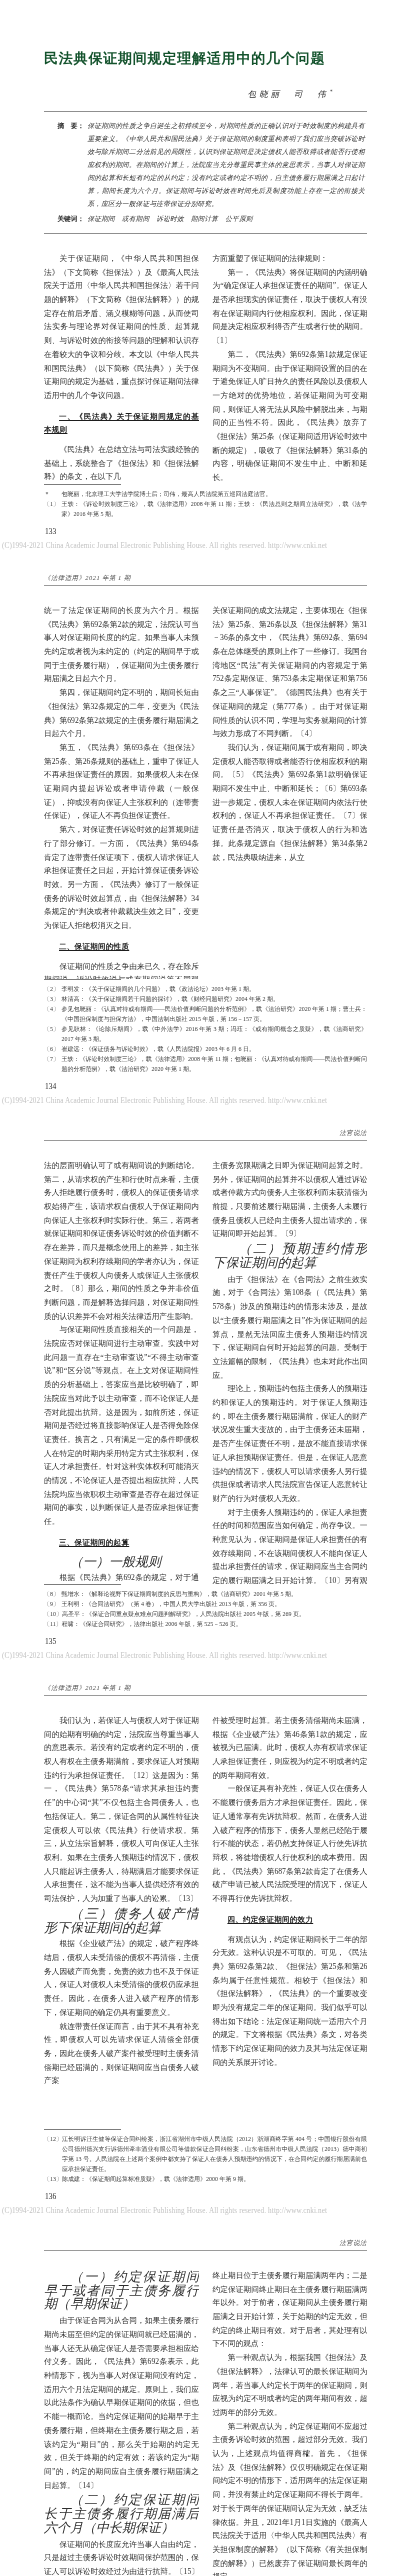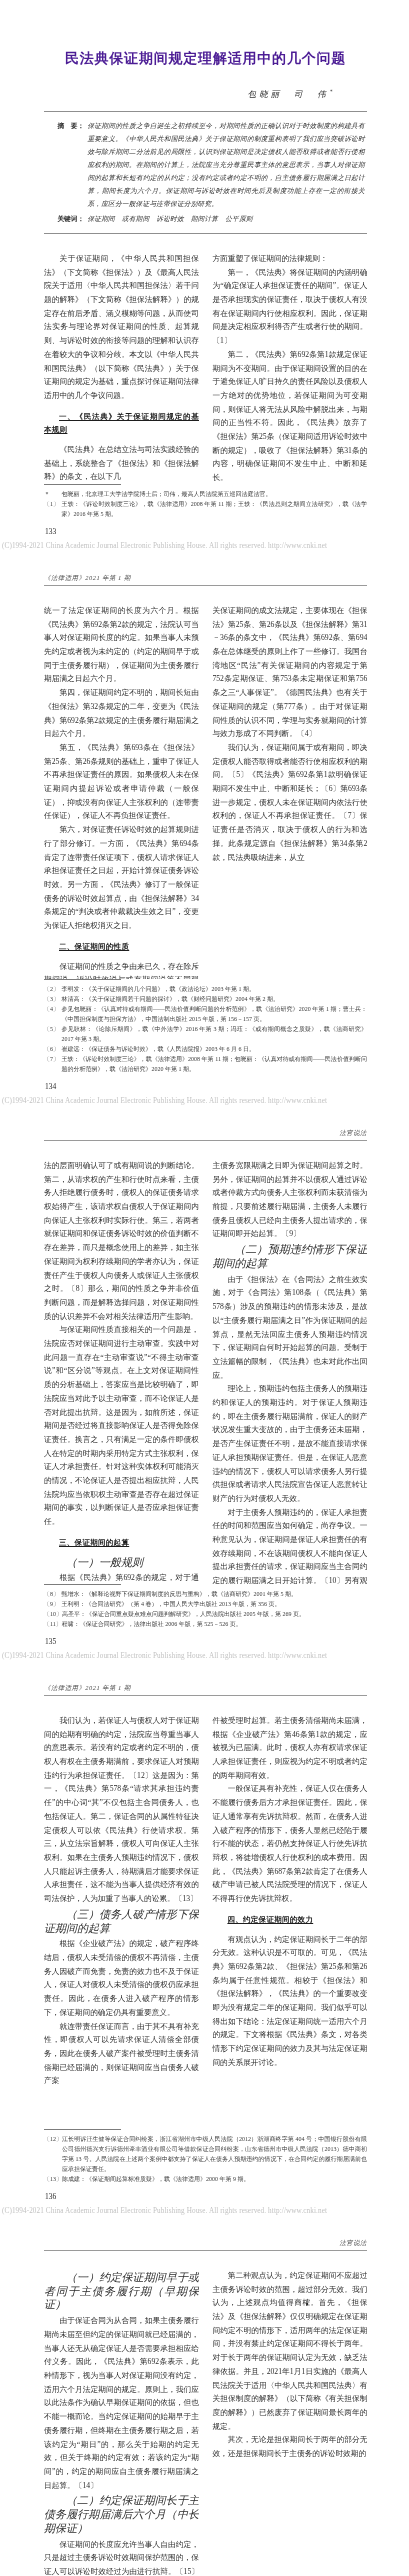--- a/index.html
+++ b/index.html
@@ -2,38 +2,38 @@
 <html style="font-size:8.2px"><head>
 <meta charset="utf-8">
 <style>
   html,body{margin:0;padding:0;background:#ffffff;}
   body{width:409px;font-family:"Liberation Serif","DejaVu Serif",serif;color:#2e2e2e;}
   .page{height:555px;box-sizing:border-box;padding:15.5px 42px 0 44px;overflow:hidden;display:flex;flex-direction:column;position:relative;background:#fff;}
   .pg-header{font-size:6.4px;color:#4a4a4a;font-style:italic;letter-spacing:0.5px;padding:3.1px 0 2.1px;}
   .pg-header.left{text-align:left;} .pg-header.right{text-align:right;}
   .hairline{border-top:0.5px solid #9a9a9a;margin-bottom:8.2px;}
   
-  .title{font-size:14px;font-weight:bold;text-align:center;letter-spacing:0.8px;margin:34px 0 20.6px;color:#4c1d95;}
+  .title{font-size:14px;font-weight:bold;text-align:left;letter-spacing:0.8px;margin:34px 0 20.6px;color:#14532d;}
   .authors{text-align:right;padding-right:33px;font-size:8.5px;font-style:italic;letter-spacing:3.1px;margin-bottom:10.3px;color:#333;}
   .authors sup{font-style:normal;font-size:5.2px;letter-spacing:0;}
   .rule{border-top:0.5px solid #8f8f8f;}
   .abs{display:flex;padding:7.2px 2.1px 1px 13.4px;font-size:6.7px;line-height:13px;}
   .abs .lab{flex:0 0 30px;font-family:"Liberation Sans","DejaVu Sans",sans-serif;font-weight:bold;font-style:normal;white-space:nowrap;}
   .abs .txt{flex:1;text-align:justify;font-style:italic;letter-spacing:0.2px;}
   .kw{display:flex;padding:1px 2.1px 7.2px 13.4px;font-size:6.7px;line-height:13px;}
   .kw .lab{flex:0 0 30px;font-family:"Liberation Sans","DejaVu Sans",sans-serif;font-weight:bold;white-space:nowrap;}
   .kw .txt{flex:1;font-style:italic;letter-spacing:0.2px;}
   .front-gap{height:9.3px;}
   
   .columns{display:flex;gap:13.4px;flex:1 1 auto;overflow:hidden;margin-top:10px;}
   .col{width:155px;flex:0 0 155px;text-align:justify;font-size:7.7px;line-height:13.7px;overflow:hidden;}
   .col p{margin:0;text-indent:2em;}
   .col p.noind{text-indent:0;}
   .col .h1{font-family:"Liberation Sans","DejaVu Sans",sans-serif;font-weight:bold;font-size:7.5px;letter-spacing:0.3px;margin:7.2px 0 6.2px;text-indent:2em;line-height:13.4px;color:#1e1e1e;text-decoration:underline;}
-  .col .h2{font-style:italic;margin:2.1px 0 2.1px;text-indent:2em;font-size:11px;}
+  .col .h2{font-style:italic;margin:2.1px 0 2.1px;text-indent:2em;font-size:13px;font-family:Liberation Mono, monospace;}
   
   .footer{margin-top:auto;}
   .fn-divider{width:77px;border-top:0.5px solid #7c7c7c;margin-bottom:4.1px;}
   .fn{display:flex;font-size:6px;line-height:10px;color:#3a3a3a;text-align:justify;}
   .fn .fl{flex:0 0 17.5px;}
   .fn .ft{flex:1;}
   .pagenum{font-size:7.5px;padding:7.2px 1px 3.1px;color:#2b2b2b;}
   .pagenum.right{text-align:left;} .pagenum.left{text-align:left;}
   .watermark{margin-left:-42px;color:#c2c2c2;font-size:7.2px;letter-spacing:0.1px;white-space:nowrap;padding:3.1px 0 5.2px;}
 </style>
@@ -205,19 +205,21 @@
       <div class="pg-header right">法官说法</div>
       <div class="hairline"></div>
       <div class="columns">
         <div class="col">
           <div class="h2">（一）约定保证期间早于或者同于主债务履行期（早期保证）</div>
           <p>由于保证合同为从合同，如果主债务履行期尚未届至但约定的保证期间就已经届满的，当事人还无从确定保证人是否需要承担相应给付义务。因此，《民法典》第692条表示，此种情形下，视为当事人对保证期间没有约定，适用六个月法定期间的规定。原则上，我们应以此法条作为确认早期保证期间的依据，但也不能一概而论。当约定保证期间的始期早于主债务履行期，但终期在主债务履行期之后，若该约定为“期日”的，那么关于始期的约定无效，但关于终期的约定有效；若该约定为“期间”的，约定的期间应自主债务履行期届满之日起算。〔14〕</p>
           <div class="h2">（二）约定保证期间长于主债务履行期届满后六个月（中长期保证）</div>
           <p>保证期间的长度应允许当事人自由约定，只是超过主债务诉讼时效期间保护范围的，保证人可以诉讼时效经过为由进行抗辩。〔15〕实践中，保证期间长于六个月有两种可能的情形：（1）超过六个月但短于两年，由于《民法典》出台前，《担保法》及《担保法解释》明确规定了六个月和两年的保证期间，司法裁判对其效力没有异议。（2）长于两年，此时又可细分为：一是约定的保证期间开始期日早于主债务履行期届满之日，但</p>
         </div>
         <div class="col">
+          <p class="noind">终止期日位于主债务履行期届满两年内；二是约定保证期间终止期日在主债务履行期届满两年以外。对于前者，保证期间从主债务履行期届满之日开始计算，关于始期的约定无效，但约定的终止期日有效。对于后者，其处理有以下不同的观点：</p>
+          <p>第一种观点认为，根据我国《担保法》及《担保法解释》，法律认可的最长保证期间为两年，若当事人约定长于两年的保证期间，则应视为约定不明或者约定的两年期间有效，超过两年的部分无效。</p>
           <p>第二种观点认为，约定保证期间不应超过主债务诉讼时效的范围，超过部分无效。我们认为，上述观点均值得商榷。首先，《担保法》及《担保法解释》仅仅明确规定在保证期间约定不明的情形下，适用两年的法定保证期间，并没有禁止约定保证期间不得长于两年。对于长于两年的保证期间认定为无效，缺乏法律依据。并且，2021年1月1日实施的《最高人民法院关于适用〈中华人民共和国民法典〉有关担保制度的解释》（以下简称《有关担保制度的解释》）已然废弃了保证期间最长两年的规定。</p>
           <p>其次，无论是担保期间长于两年的部分无效，还是担保期间长于主债务的诉讼时效期的</p>
         </div>
       </div>
     </section>
   </div>
 
 
 </body></html>

